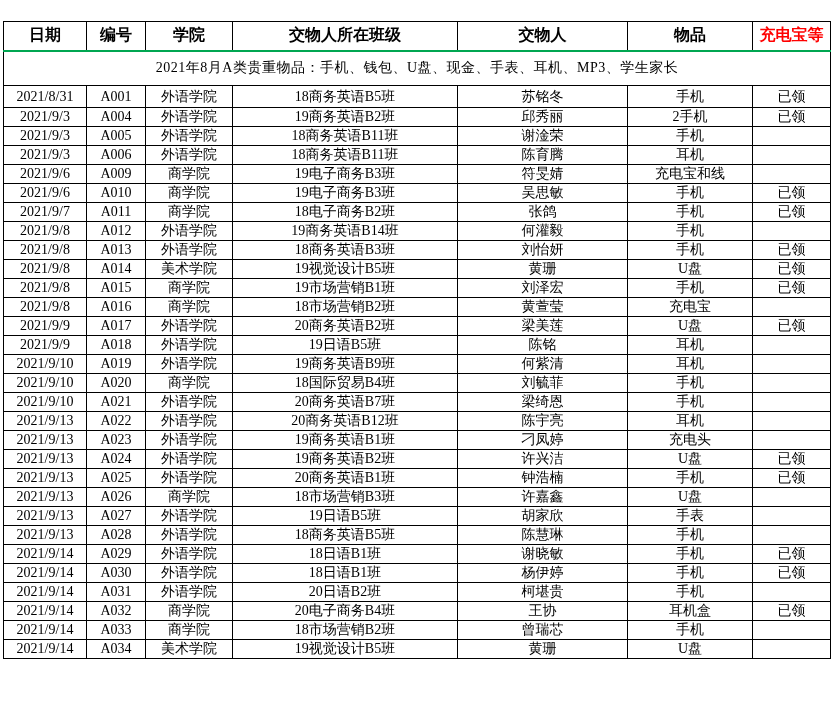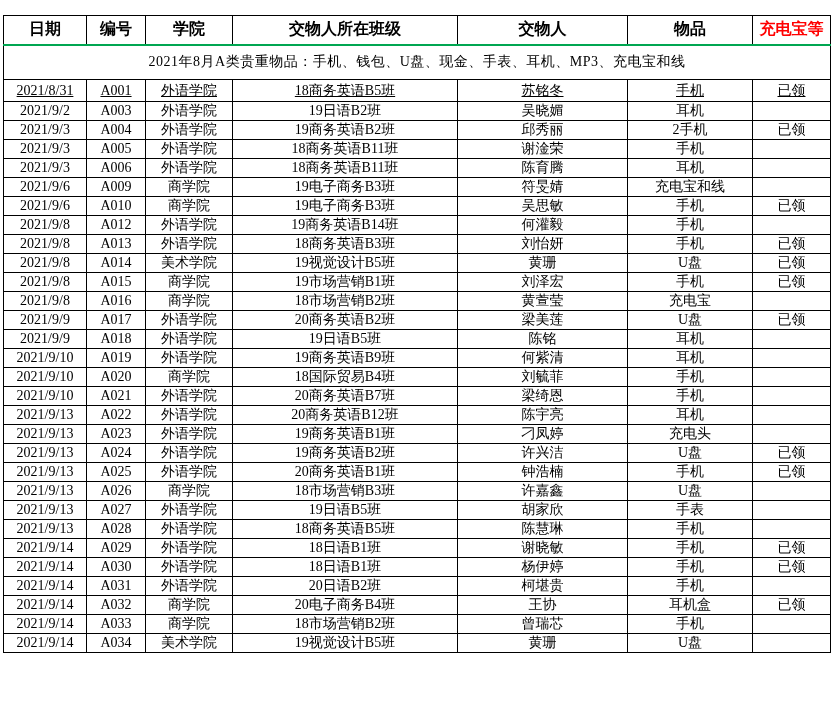--- a/index.html
+++ b/index.html
@@ -2,21 +2,21 @@
 <html><head>
 <meta charset="utf-8">
 <style>
   html,body{margin:0;padding:0;background:#ffffff;}
   .page{
     width:834px;height:721px;background:#ffffff;overflow:hidden;position:relative;
     font-family:"Liberation Serif","DejaVu Serif",serif;
   }
   table.grid{
     border-collapse:collapse;table-layout:fixed;
-    margin:15px 0 0 3px;width:827px;
+    margin:21px 0 0 3px;width:827px;
   }
   table.grid td, table.grid th{
     border:1px solid #000000;
     padding:0;margin:0;
     text-align:center;vertical-align:middle;
     overflow:hidden;white-space:nowrap;
     font-size:14px;color:#000000;
     font-family:"Liberation Serif","DejaVu Serif",serif;
     font-weight:normal;
   }
@@ -51,39 +51,30 @@
         <tr style="height: 29px;">
           <th>日期</th>
           <th>编号</th>
           <th>学院</th>
           <th>交物人所在班级</th>
           <th>交物人</th>
           <th>物品</th>
           <th class="red">充电宝等</th>
         </tr>
         <tr style="height: 35px;">
-          <td colspan="7" class="banner">2021年8月A类贵重物品：手机、钱包、U盘、现金、手表、耳机、MP3、充电宝和线</td>
-        </tr>
-        <tr style="height: 22px; text-decoration: underline;">
+          <td colspan="7" class="banner">2021年8月A类贵重物品：手机、钱包、U盘、现金、手表、耳机、MP3、学生家长</td>
+        </tr>
+        <tr style="height: 22px;">
           <td class="c-date">2021/8/31</td>
           <td class="c-code">A001</td>
           <td class="c-college">外语学院</td>
           <td class="c-class">18商务英语B5班</td>
           <td class="c-person">苏铭冬</td>
           <td class="c-item">手机</td>
           <td class="c-status claimed">已领</td>
-        </tr>
-        <tr style="height: 19px;">
-          <td class="c-date">2021/9/2</td>
-          <td class="c-code">A003</td>
-          <td class="c-college">外语学院</td>
-          <td class="c-class">19日语B2班</td>
-          <td class="c-person">吴晓媚</td>
-          <td class="c-item">耳机</td>
-          <td class="c-status"></td>
         </tr>
         <tr style="height: 19px;">
           <td class="c-date">2021/9/3</td>
           <td class="c-code">A004</td>
           <td class="c-college">外语学院</td>
           <td class="c-class">19商务英语B2班</td>
           <td class="c-person">邱秀丽</td>
           <td class="c-item">2手机</td>
           <td class="c-status claimed">已领</td>
         </tr>
@@ -113,20 +104,29 @@
           <td class="c-person">符旻婧</td>
           <td class="c-item">充电宝和线</td>
           <td class="c-status"></td>
         </tr>
         <tr style="height: 19px;">
           <td class="c-date">2021/9/6</td>
           <td class="c-code">A010</td>
           <td class="c-college">商学院</td>
           <td class="c-class">19电子商务B3班</td>
           <td class="c-person">吴思敏</td>
+          <td class="c-item">手机</td>
+          <td class="c-status claimed">已领</td>
+        </tr>
+        <tr style="height: 19px;">
+          <td class="c-date">2021/9/7</td>
+          <td class="c-code">A011</td>
+          <td class="c-college">商学院</td>
+          <td class="c-class">18电子商务B2班</td>
+          <td class="c-person">张鸽</td>
           <td class="c-item">手机</td>
           <td class="c-status claimed">已领</td>
         </tr>
         <tr style="height: 19px;">
           <td class="c-date">2021/9/8</td>
           <td class="c-code">A012</td>
           <td class="c-college">外语学院</td>
           <td class="c-class">19商务英语B14班</td>
           <td class="c-person">何灌毅</td>
           <td class="c-item">手机</td>

